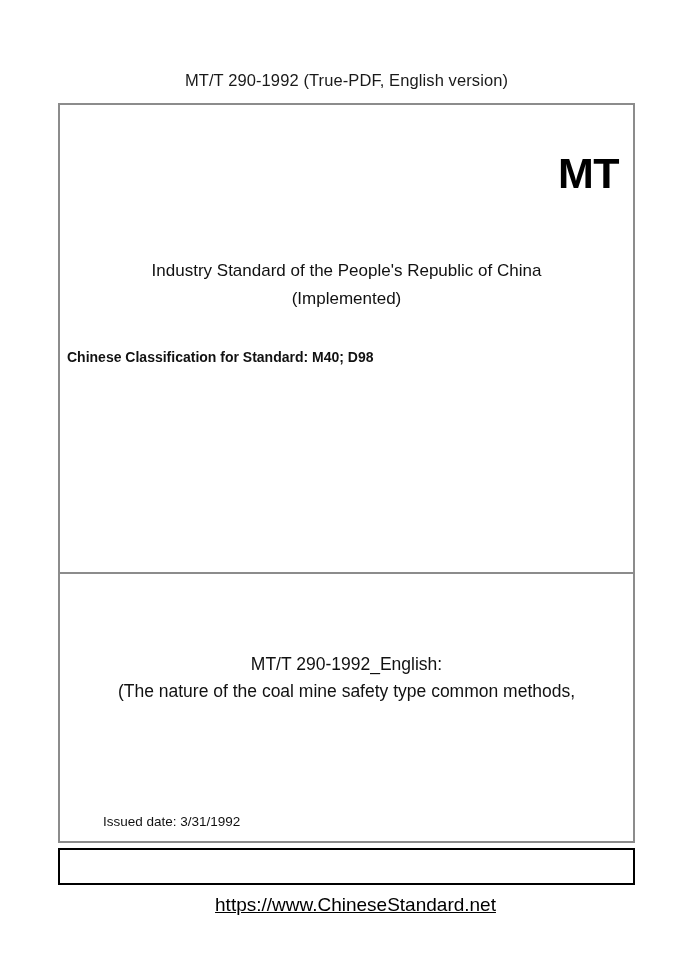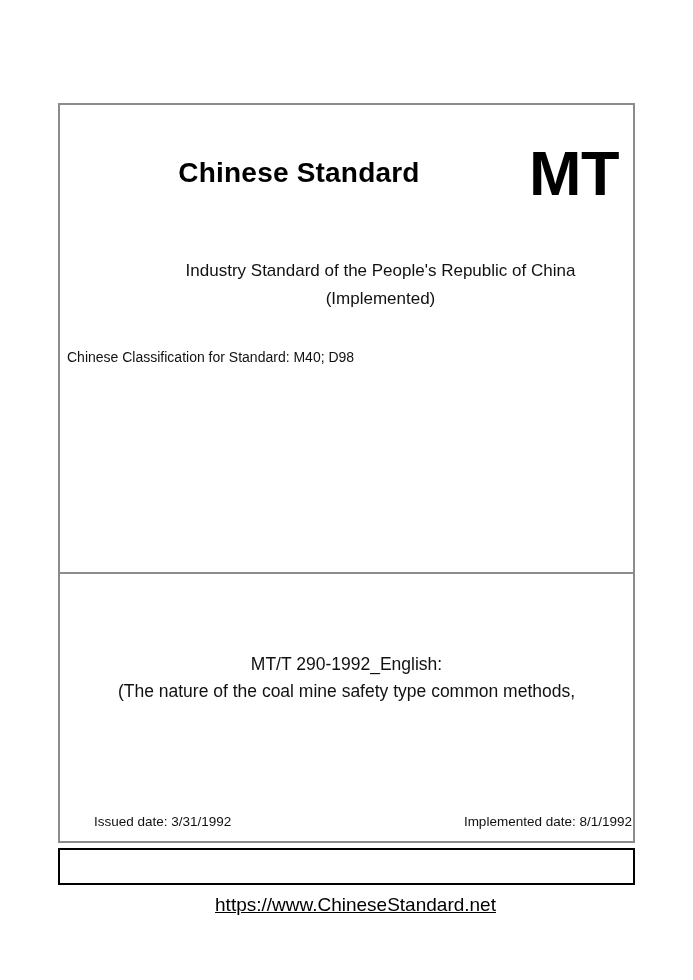--- a/index.html
+++ b/index.html
@@ -82,47 +82,47 @@
     width: 478px;
     text-align: center;
     font-size: 28px;
     font-weight: bold;
     letter-spacing: 0.2px;
   }
   .mt-mark {
     position: absolute;
     right: 14px;
     top: 0px;
-    font-size: 63px;
+    font-size: 43px;
     font-weight: bold;
     letter-spacing: -0.5px;
     line-height: 52px;
   }
 
   
   .subtitle-block {
     position: absolute;
     left: 0;
     top: 152px;
     width: 100%;
     text-align: center;
     font-size: 17px;
     line-height: 28px;
     color: #111111;
-    padding-left: 34px;
   }
 
   
   .classification {
     position: absolute;
     left: 7px;
     top: 243px;
     font-size: 14px;
     line-height: 18px;
     color: #111111;
+    font-weight: bold;
   }
 
   
   .std-number {
     position: absolute;
     right: 15px;
     top: 318px;
     font-size: 37px;
     font-weight: bold;
     letter-spacing: 0px;
@@ -137,21 +137,21 @@
     width: 561px;
     text-align: center;
     font-size: 17.5px;
     line-height: 27px;
     color: #111111;
   }
 
   
   .dates-row {
     position: absolute;
-    left: 1px;
+    left: 10px;
     top: 239px;
     width: 100%;
     height: 20px;
     padding-left: 28px;
   }
   .issued-date {
     position: absolute;
     left: 33px;
     top: 0;
     font-size: 13.5px;
@@ -191,27 +191,27 @@
     color: #000000;
     text-decoration: underline;
     margin-left: 9px;
   }
 </style>
 </head>
 <body>
 
 <div class="page">
 
+  <div class="doc-header">MT/T 290-1992 (True-PDF, English version)</div>
 
   <div class="cover-box">
 
     <div class="cover-upper">
 
       <div class="title-row">
-        <div class="std-title">Chinese Standard</div>
         <div class="mt-mark">MT</div>
       </div>
 
       <div class="subtitle-block">
         <div>Industry Standard of the People's Republic of China</div>
         <div>(Implemented)</div>
       </div>
 
       <div class="classification">Chinese Classification for Standard: M40; D98</div>
 
@@ -220,21 +220,20 @@
 
     <div class="cover-lower">
 
       <div class="english-title">
         <div>MT/T 290-1992_English:</div>
         <div>(The nature of the coal mine safety type common methods,</div>
       </div>
 
       <div class="dates-row">
         <div class="issued-date">Issued date: 3/31/1992</div>
-        <div class="implemented-date">Implemented date: 8/1/1992</div>
       </div>
 
     </div>
 
   </div>
 
   <div class="bottom-bar"></div>
 
   <div class="footer-link">https://www.ChineseStandard.net</div>
 

